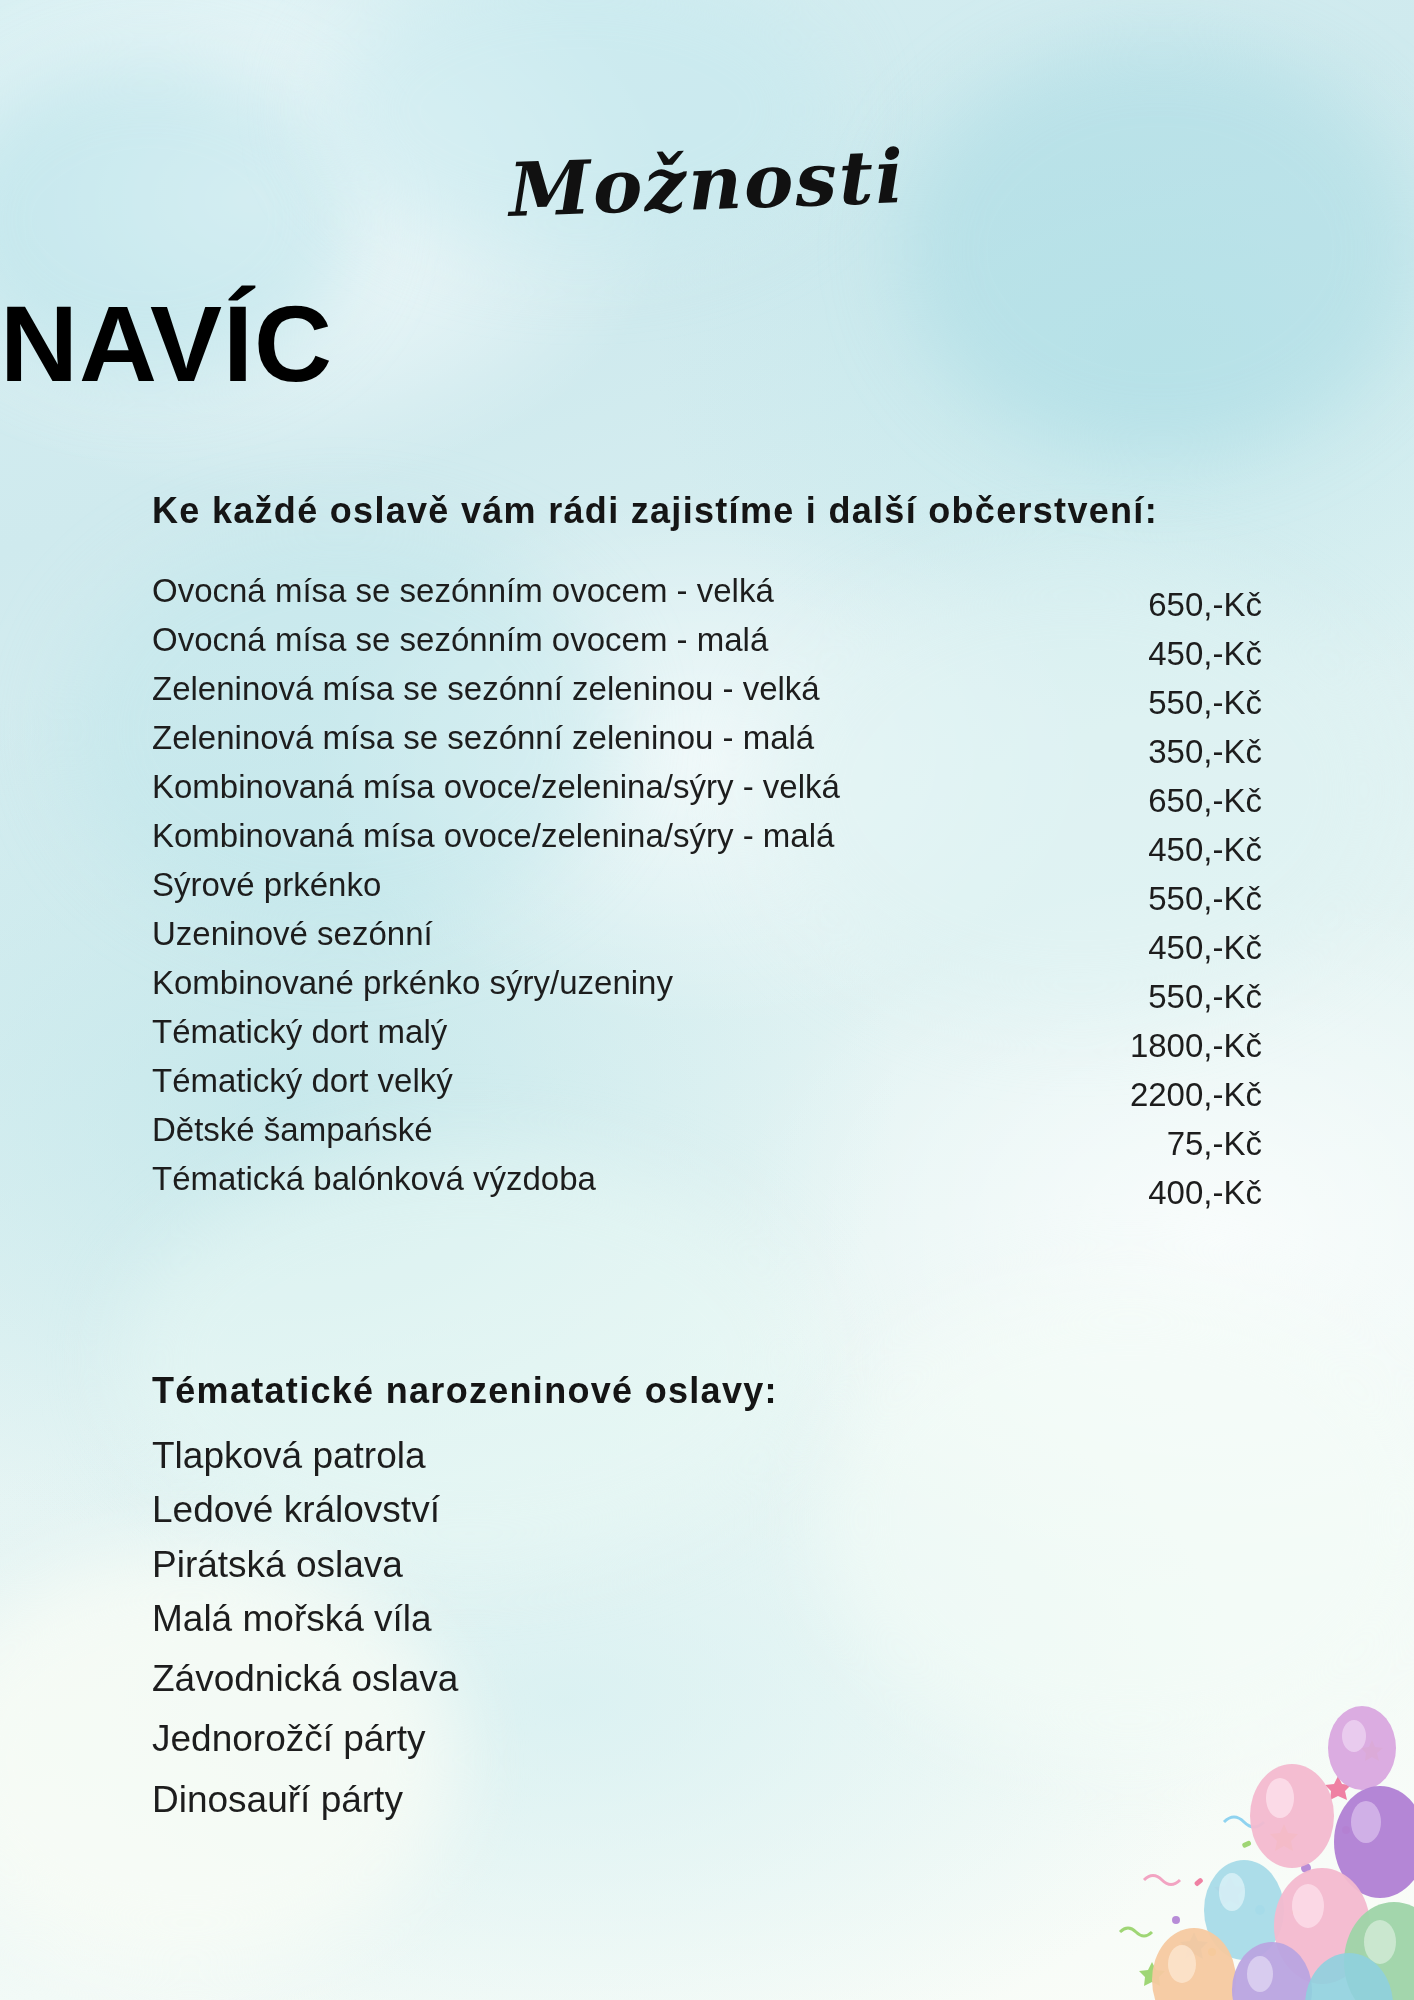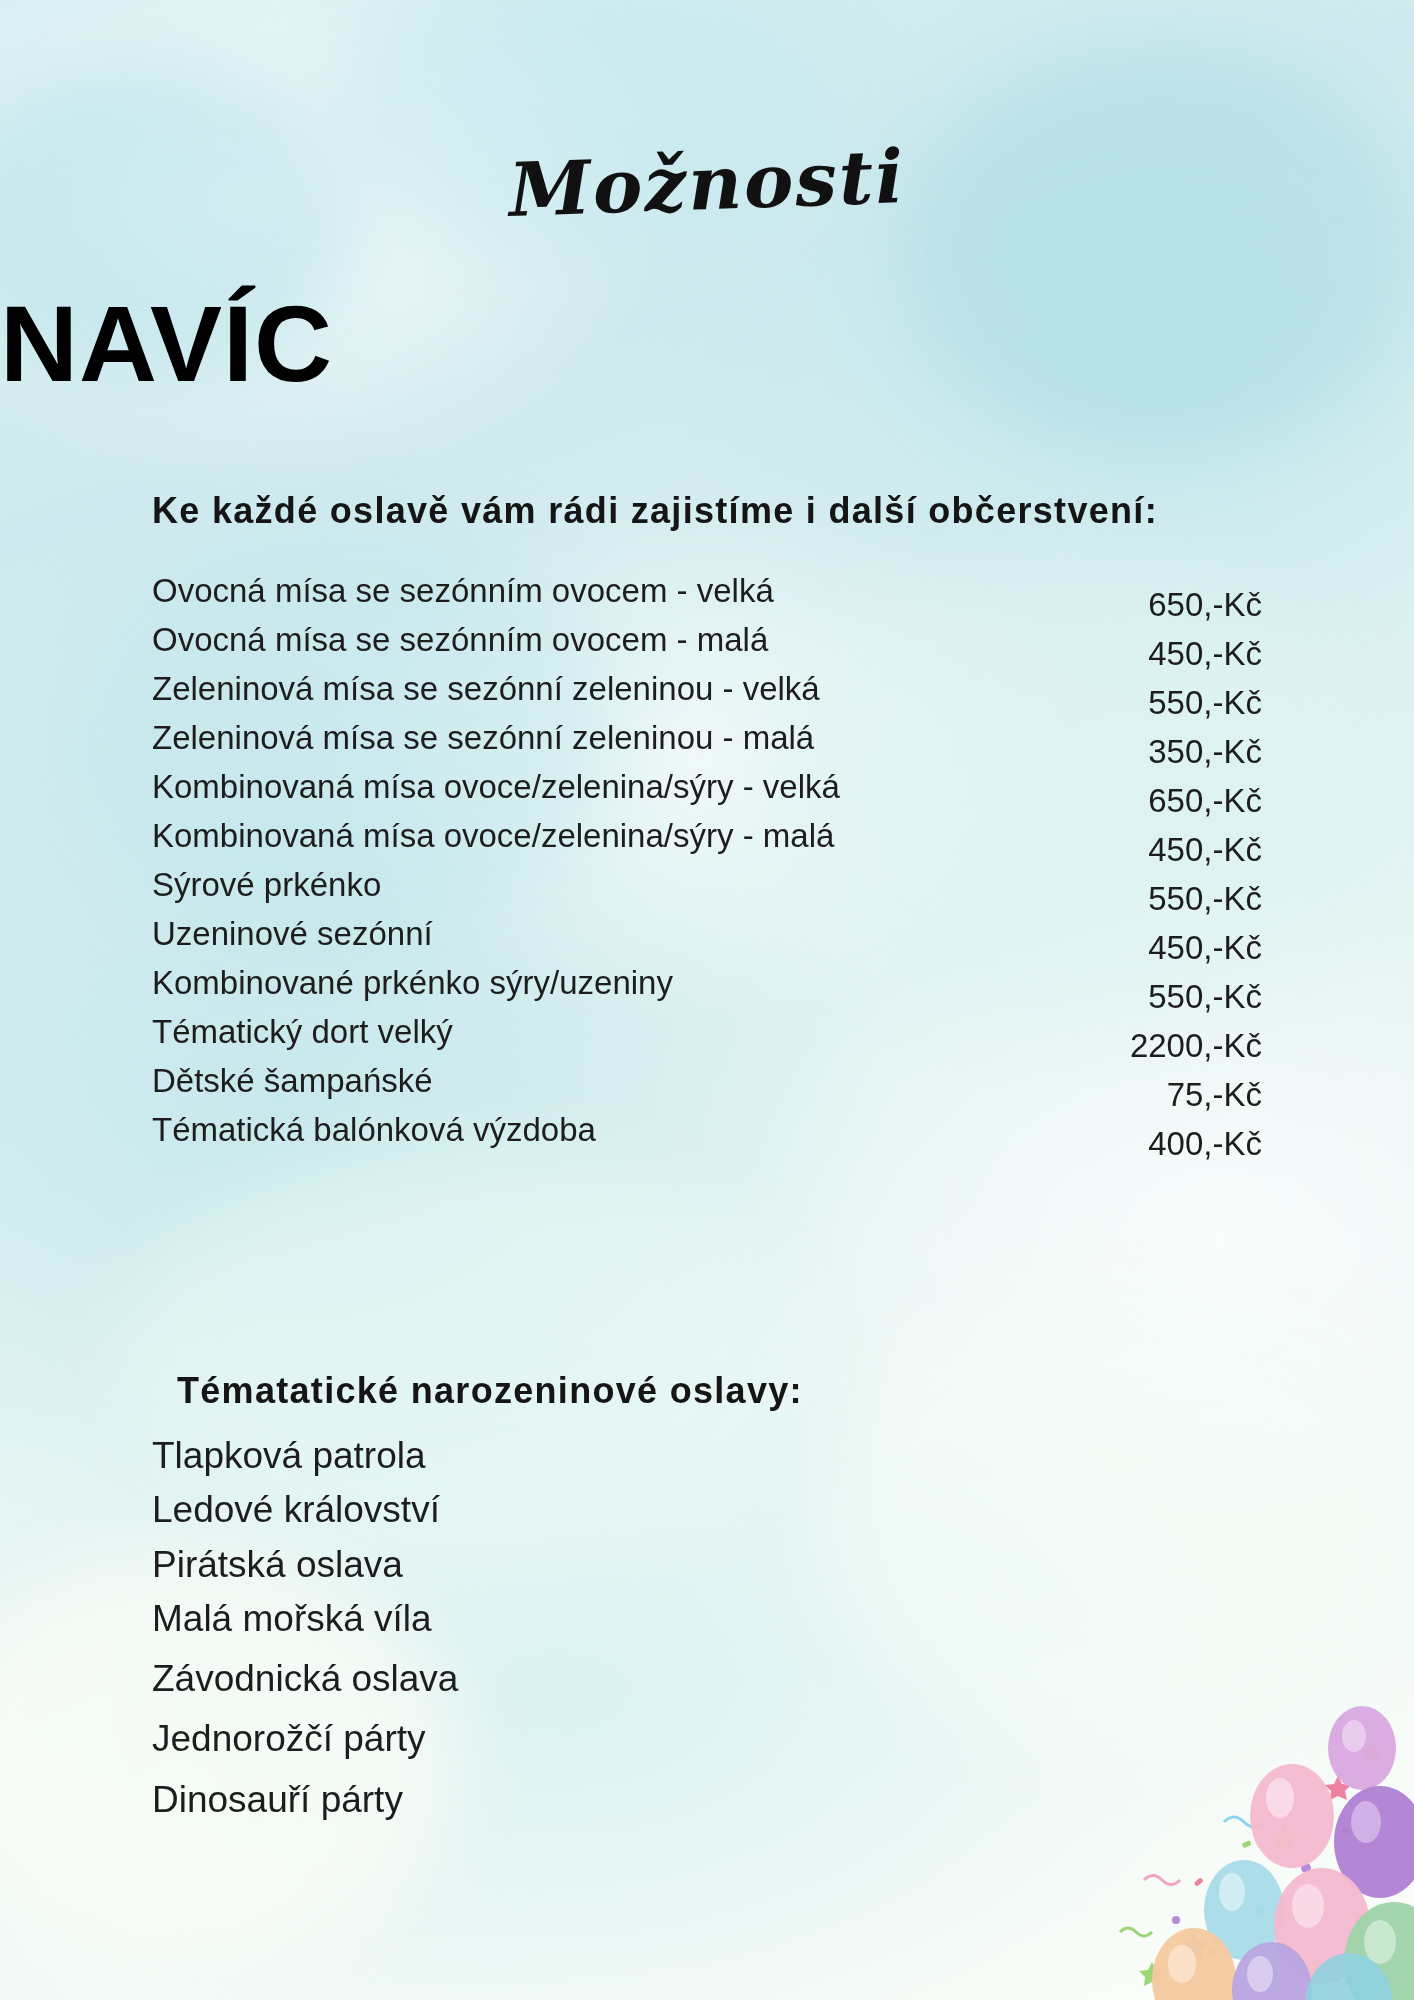--- a/index.html
+++ b/index.html
@@ -77,21 +77,21 @@
   .section-heading {
     position: absolute;
     left: 152px;
     font-family: "Liberation Sans", sans-serif;
     font-weight: 700;
     font-size: 36px;
     letter-spacing: 1.3px;
     color: #151515;
   }
   .heading-food { top: 490px; }
-  .heading-themes { top: 1370px; margin-left: 25px; }
+  .heading-themes { top: 1370px; }
 
   .price-list {
     position: absolute;
     left: 152px;
     top: 572px;
     width: 1110px;
   }
   .price-row {
     position: relative;
     height: 49px;
@@ -186,20 +186,24 @@
       <span class="item-name">Sýrové prkénko</span>
       <span class="item-price">550,-Kč</span>
     </div>
     <div class="price-row">
       <span class="item-name">Uzeninové sezónní</span>
       <span class="item-price">450,-Kč</span>
     </div>
     <div class="price-row">
       <span class="item-name">Kombinované prkénko sýry/uzeniny</span>
       <span class="item-price">550,-Kč</span>
+    </div>
+    <div class="price-row">
+      <span class="item-name">Tématický dort malý</span>
+      <span class="item-price">1800,-Kč</span>
     </div>
     <div class="price-row">
       <span class="item-name">Tématický dort velký</span>
       <span class="item-price">2200,-Kč</span>
     </div>
     <div class="price-row">
       <span class="item-name">Dětské šampańské</span>
       <span class="item-price">75,-Kč</span>
     </div>
     <div class="price-row">

